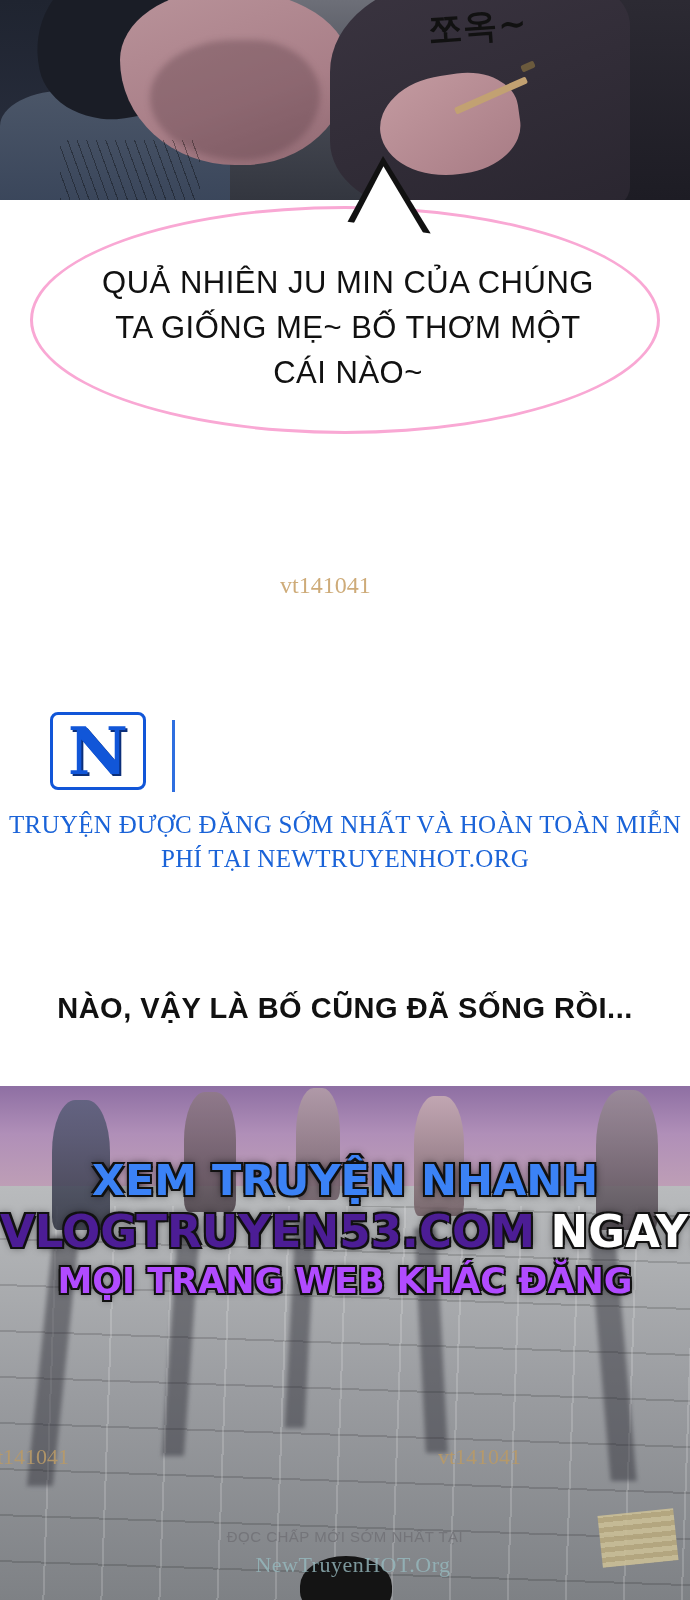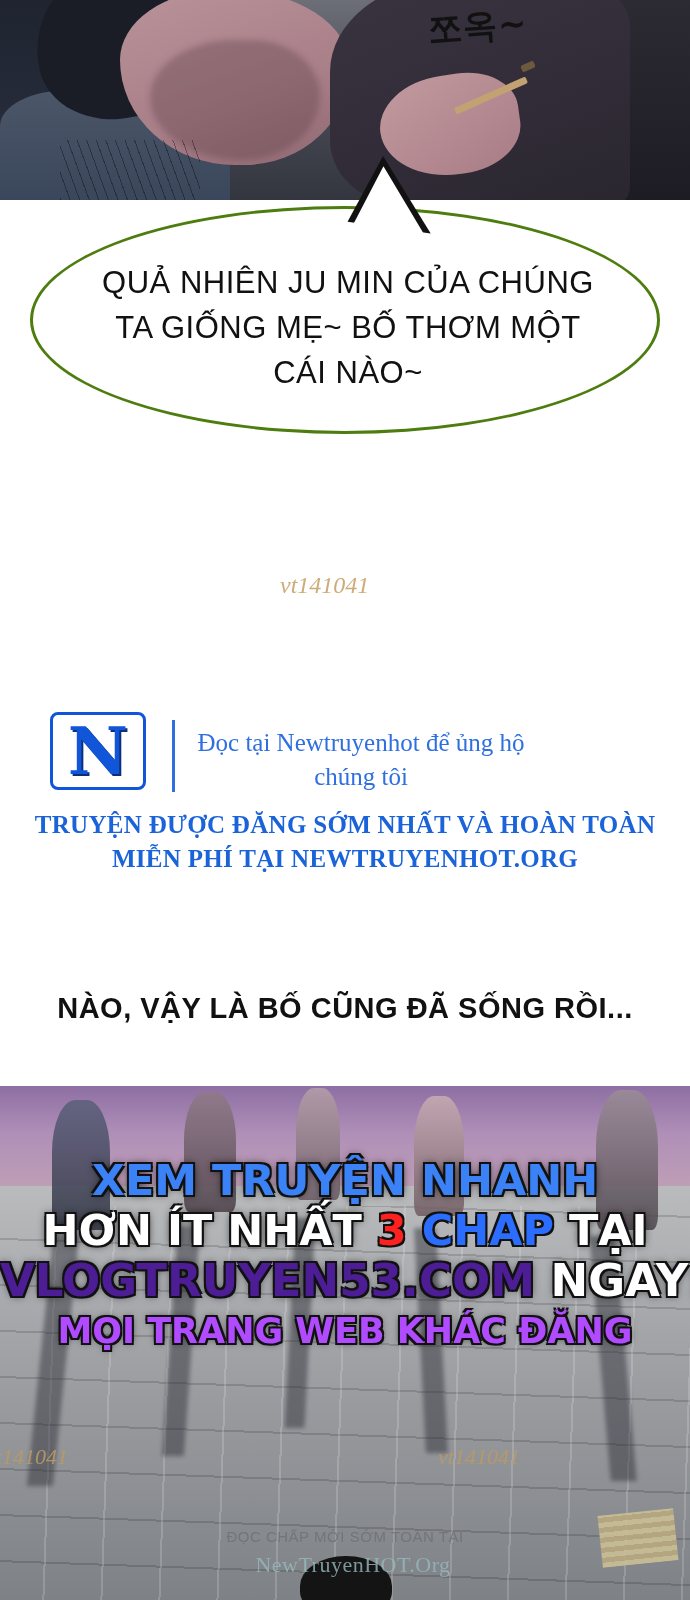--- a/index.html
+++ b/index.html
@@ -105,21 +105,21 @@
     transform: rotate(-4deg);
     white-space: nowrap;
   }
 
   
   .bubble {
     position: absolute;
     left: 30px; top: 206px;
     width: 630px; height: 228px;
     background: #ffffff;
-    border: 3px solid #4d7c0f;
+    border: 3px solid #f9a8d4;
     border-radius: 50% / 50%;
     box-sizing: border-box;
   }
   .bubble-text {
     position: absolute;
     left: 60px; top: 52px;
     width: 510px;
     text-align: center;
     color: #111;
     font-size: 31px;
@@ -145,21 +145,20 @@
     border-right: 50px solid transparent;
     border-bottom: 62px solid #fff;
     transform: rotate(8deg);
     z-index: 3;
   }
 
   
   .wm {
     position: absolute;
     color: #c9a36b;
-    font-style: italic;
     font-size: 24px;
     font-family: "Liberation Serif", serif;
     opacity: 0.9;
     white-space: nowrap;
   }
   .wm-1 { left: 280px; top: 572px; }
   .wm-2 { left: -14px; top: 1444px; font-size: 22px; color: #b99a67; }
   .wm-3 { left: 438px; top: 1444px; font-size: 22px; color: #b99a67; }
 
   
@@ -204,21 +203,21 @@
     font-size: 25px;
     line-height: 1.35;
   }
   .nt-sub {
     position: absolute;
     left: 0; top: 108px;
     width: 690px;
     text-align: center;
     color: #1a63d8;
     font-family: "Liberation Serif", serif;
-    font-weight: 700;
+    font-weight: 400;
     font-size: 25px;
     line-height: 1.35;
     letter-spacing: 0.3px;
   }
 
   
   .narration {
     position: absolute;
     left: 0; top: 992px;
     width: 690px;
@@ -401,21 +400,20 @@
     <div class="bubble-text">QUẢ NHIÊN JU MIN CỦA CHÚNG TA GIỐNG MẸ~ BỐ THƠM MỘT CÁI NÀO~</div>
   </div>
 
   <div class="wm wm-1">vt141041</div>
 
   <div class="nt-banner">
     <div class="nt-logo">
       <span>N</span>
     </div>
     <div class="nt-divider"></div>
-    <div class="nt-slogan">Đọc tại Newtruyenhot để ủng hộ chúng tôi</div>
     <div class="nt-sub">TRUYỆN ĐƯỢC ĐĂNG SỚM NHẤT VÀ HOÀN TOÀN MIỄN PHÍ TẠI NEWTRUYENHOT.ORG</div>
   </div>
 
   <div class="narration">NÀO, VẬY LÀ BỐ CŨNG ĐÃ SỐNG RỒI...</div>
 
   <div class="panel-bottom">
     <div class="pb-sky"></div>
     <div class="pb-ground"></div>
     <div class="pb-tiles"></div>
     <div class="pb-fig f1"></div>
@@ -427,24 +425,23 @@
     <div class="pb-shadow s2"></div>
     <div class="pb-shadow s3"></div>
     <div class="pb-shadow s4"></div>
     <div class="pb-shadow s5"></div>
     <div class="pb-mat"></div>
     <div class="pb-head"></div>
   </div>
 
   <div class="ad">
     <span class="ad-line ad-l1">XEM TRUYỆN NHANH</span>
-    <span class="ad-line ad-l2"><span>HƠN ÍT NHẤT </span><span class="ad-num">3</span><span class="ad-chap"> CHAP</span><span> TẠI</span></span>
     <span class="ad-line ad-l3"><span class="ad-site">VLOGTRUYEN53.COM</span><span class="ad-ngay"> NGAY!!</span></span>
     <span class="ad-line ad-l4">MỌI TRANG WEB KHÁC ĐĂNG</span>
   </div>
 
   <div class="wm wm-2">vt141041</div>
   <div class="wm wm-3">vt141041</div>
 
-  <div class="footer-faint">ĐỌC CHẤP MỚI SỚM TOÀN TẠI</div>
+  <div class="footer-faint">ĐỌC CHẤP MỚI SỚM NHẤT TẠI</div>
   <div class="footer-brand">NewTruyenHOT.Org</div>
 
 </div>
 
 </body></html>

